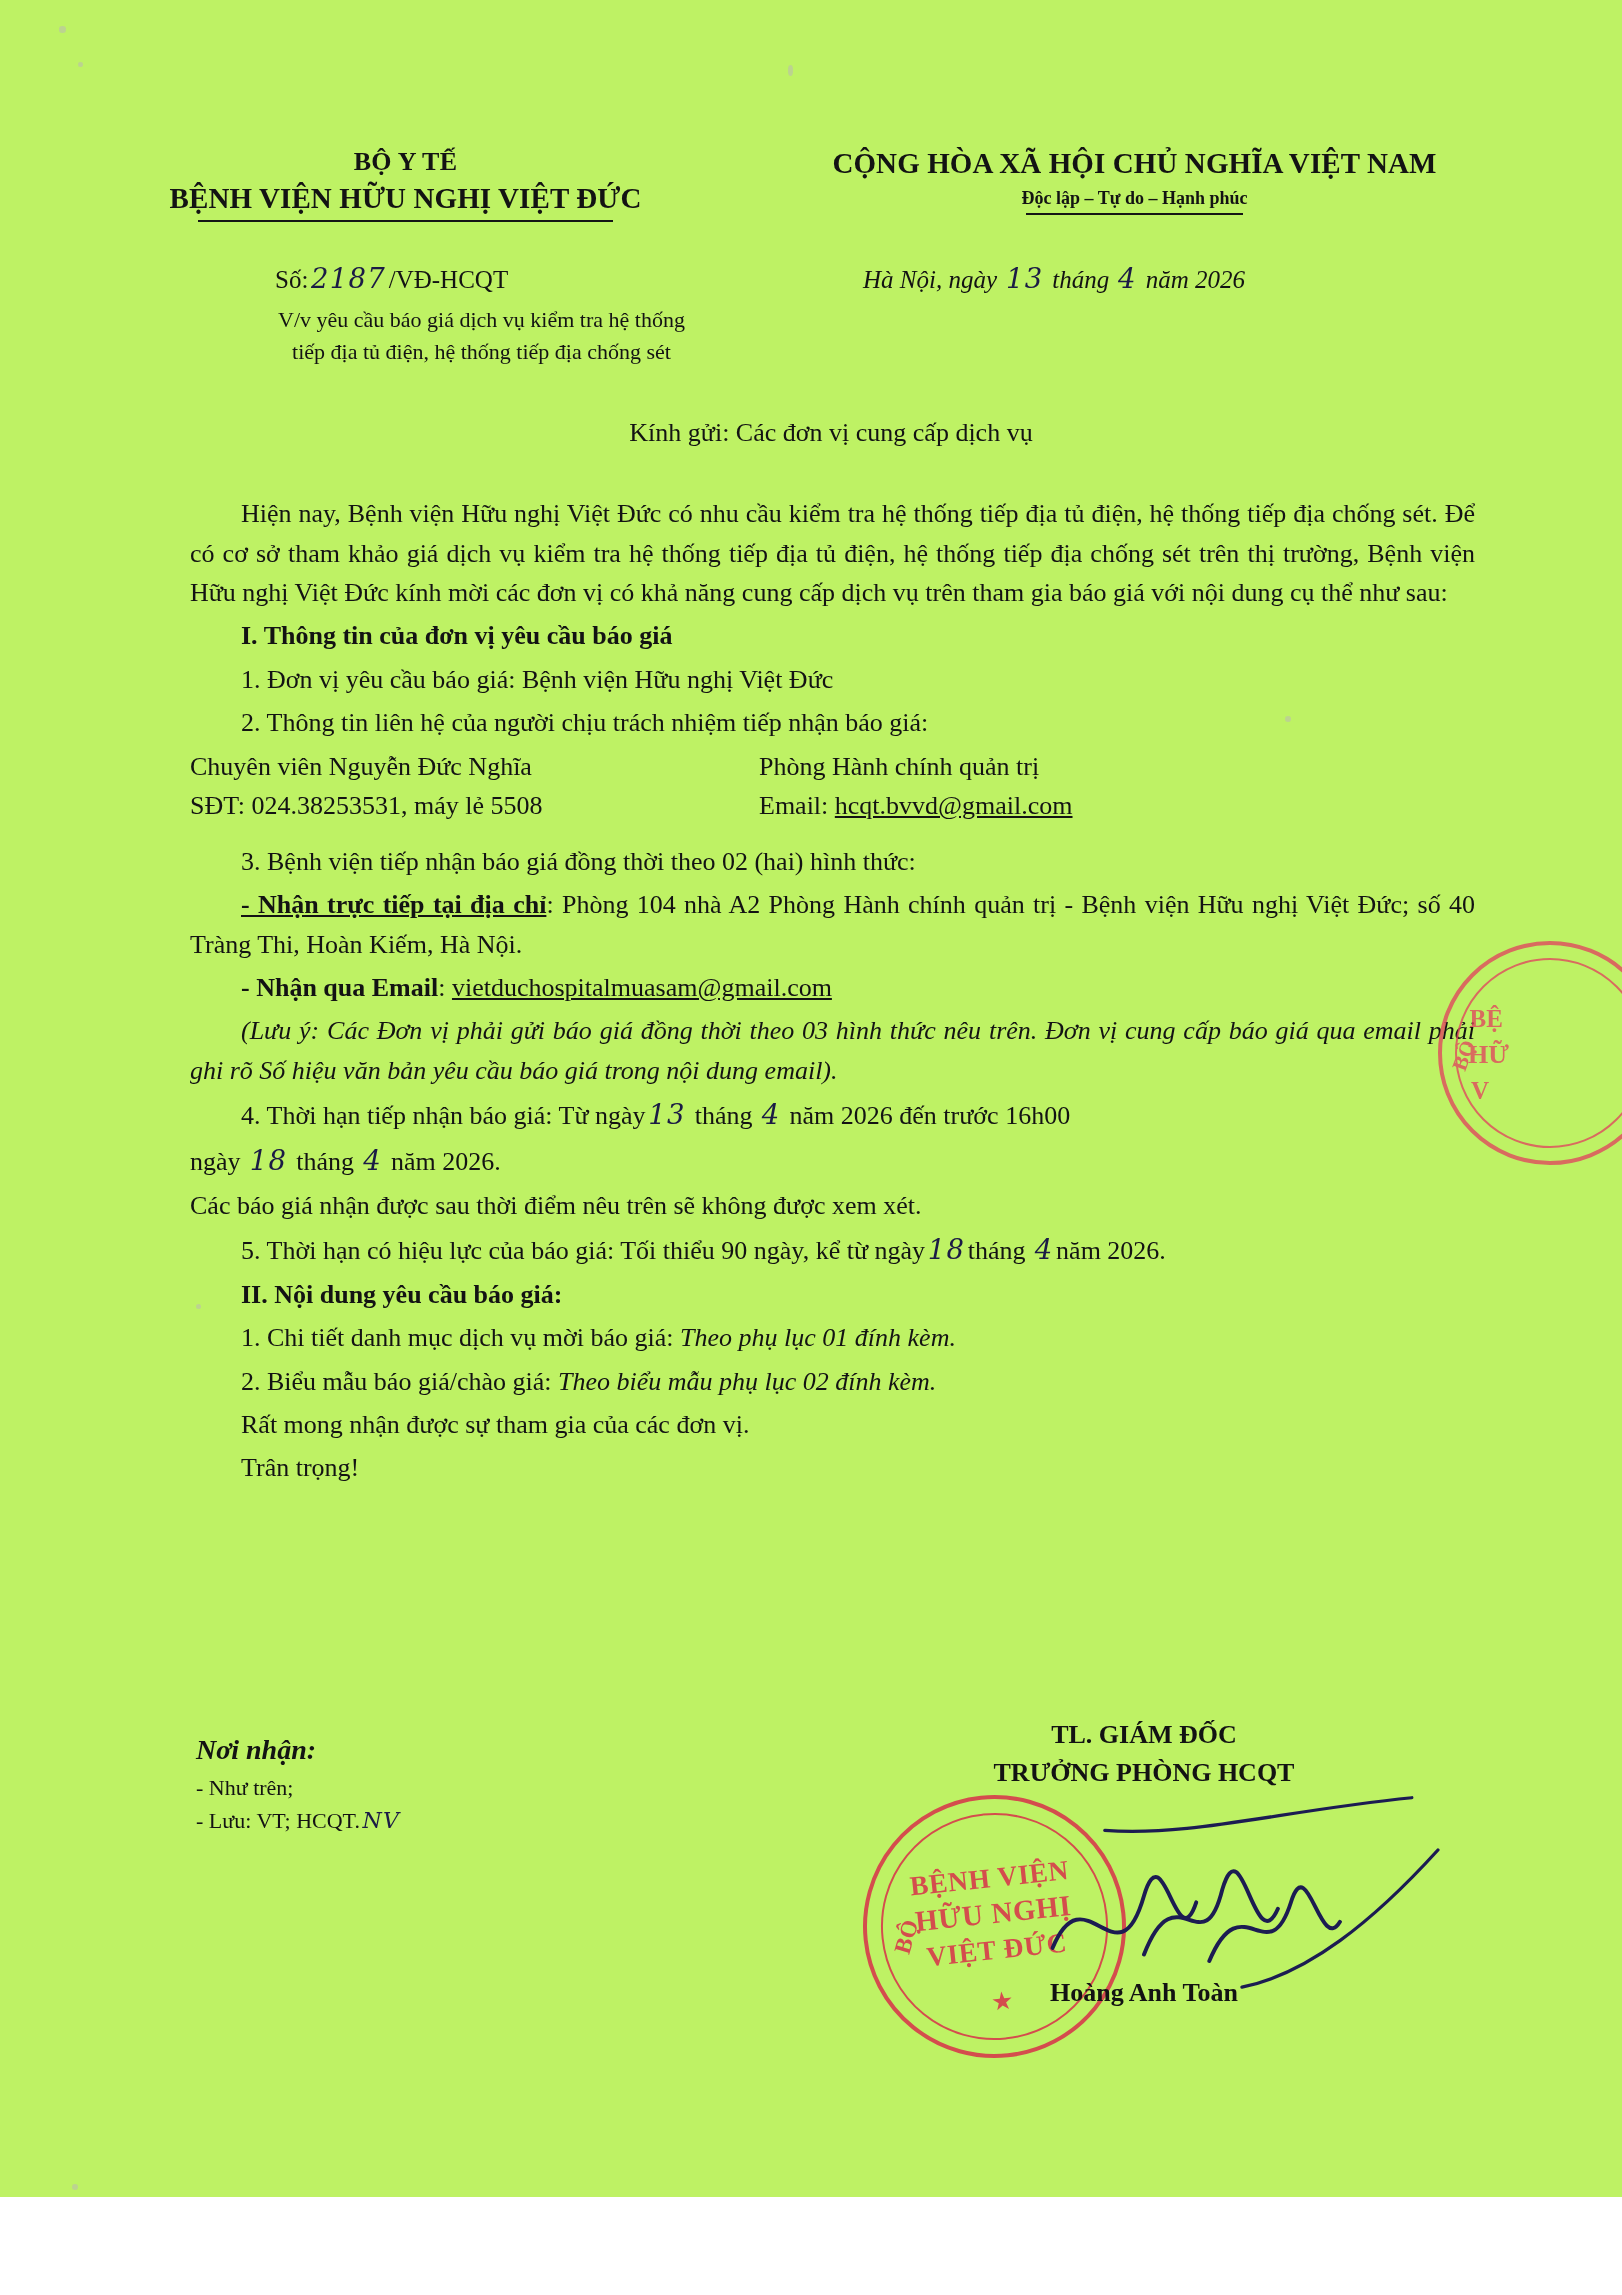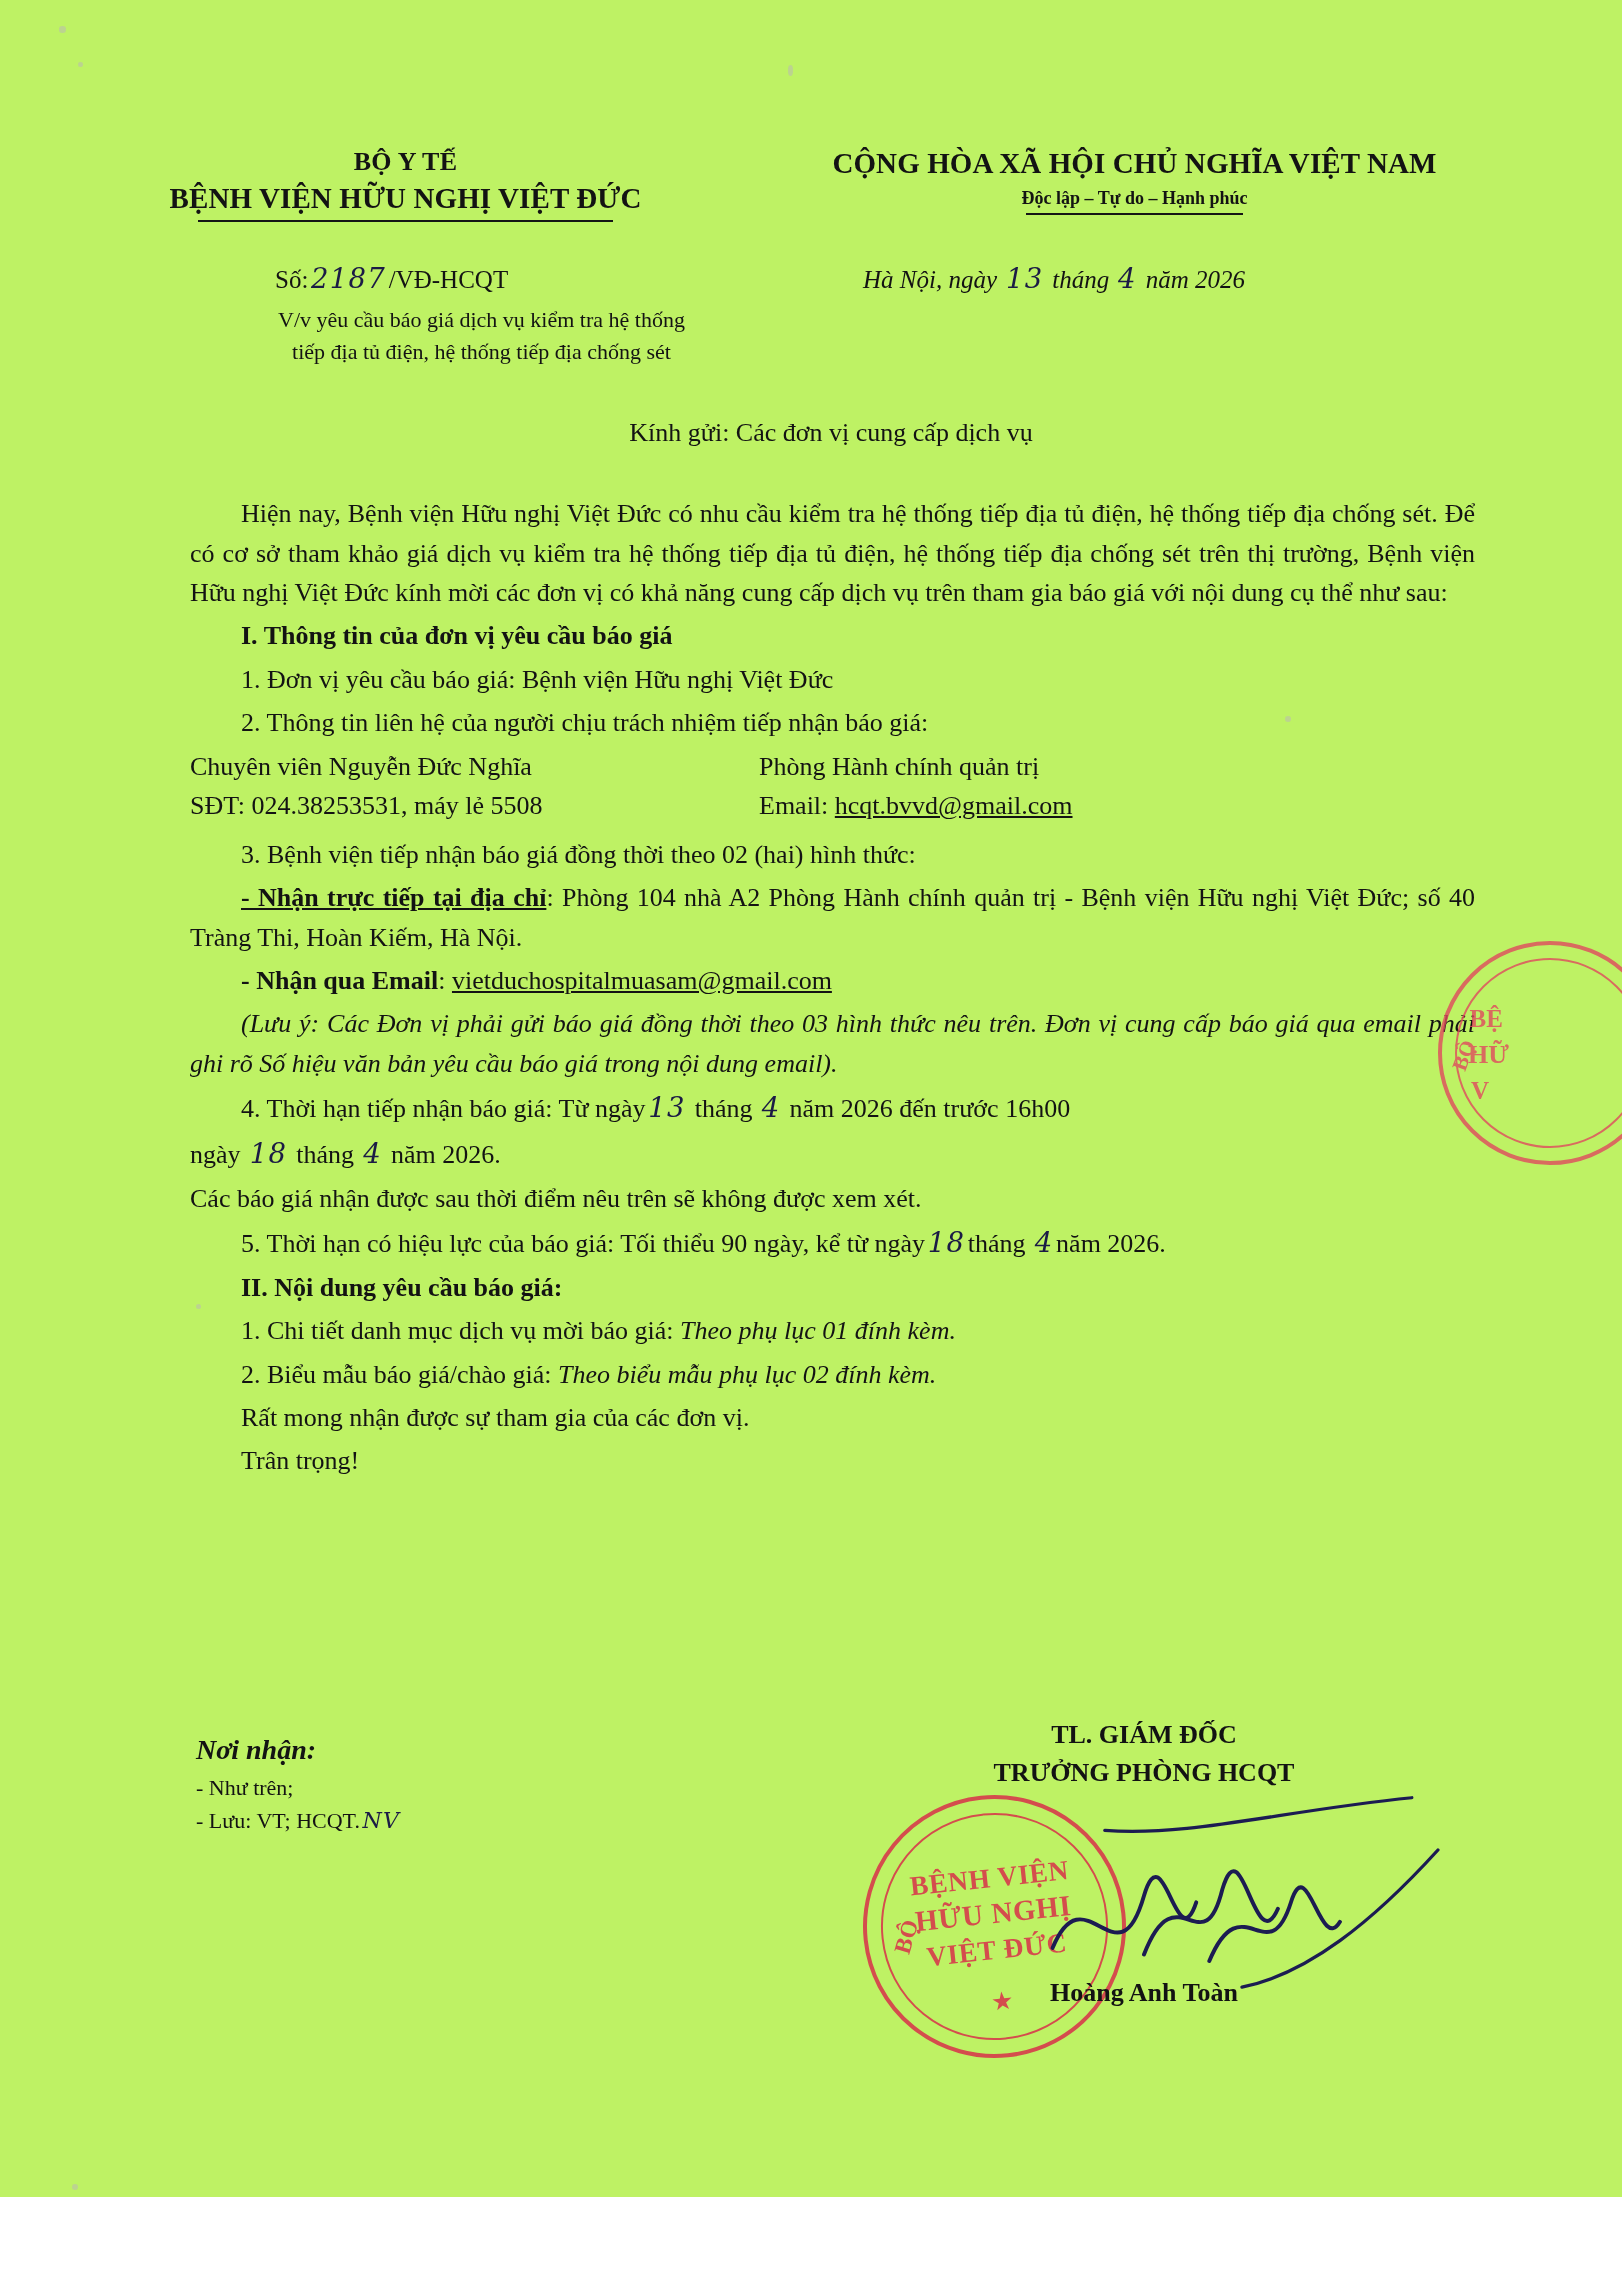--- a/index.html
+++ b/index.html
@@ -334,21 +334,21 @@
 
       <p class="ind">1. Đơn vị yêu cầu báo giá: Bệnh viện Hữu nghị Việt Đức</p>
 
       <p class="ind">2. Thông tin liên hệ của người chịu trách nhiệm tiếp nhận báo giá:</p>
 
       <div class="two-col">
         <div class="c1">Chuyên viên Nguyễn Đức Nghĩa</div>
         <div class="c2">Phòng Hành chính quản trị</div>
       </div>
 
-      <div class="two-col" style="margin-bottom:9px;">
+      <div class="two-col" style="margin-bottom:16px;">
         <div class="c1">SĐT: 024.38253531, máy lẻ 5508</div>
         <div class="c2">
           <span>Email:</span>
           <span class="u">hcqt.bvvd@gmail.com</span>
         </div>
       </div>
 
       <p class="ind">3. Bệnh viện tiếp nhận báo giá đồng thời theo 02 (hai) hình thức:</p>
 
       <p class="ind">

